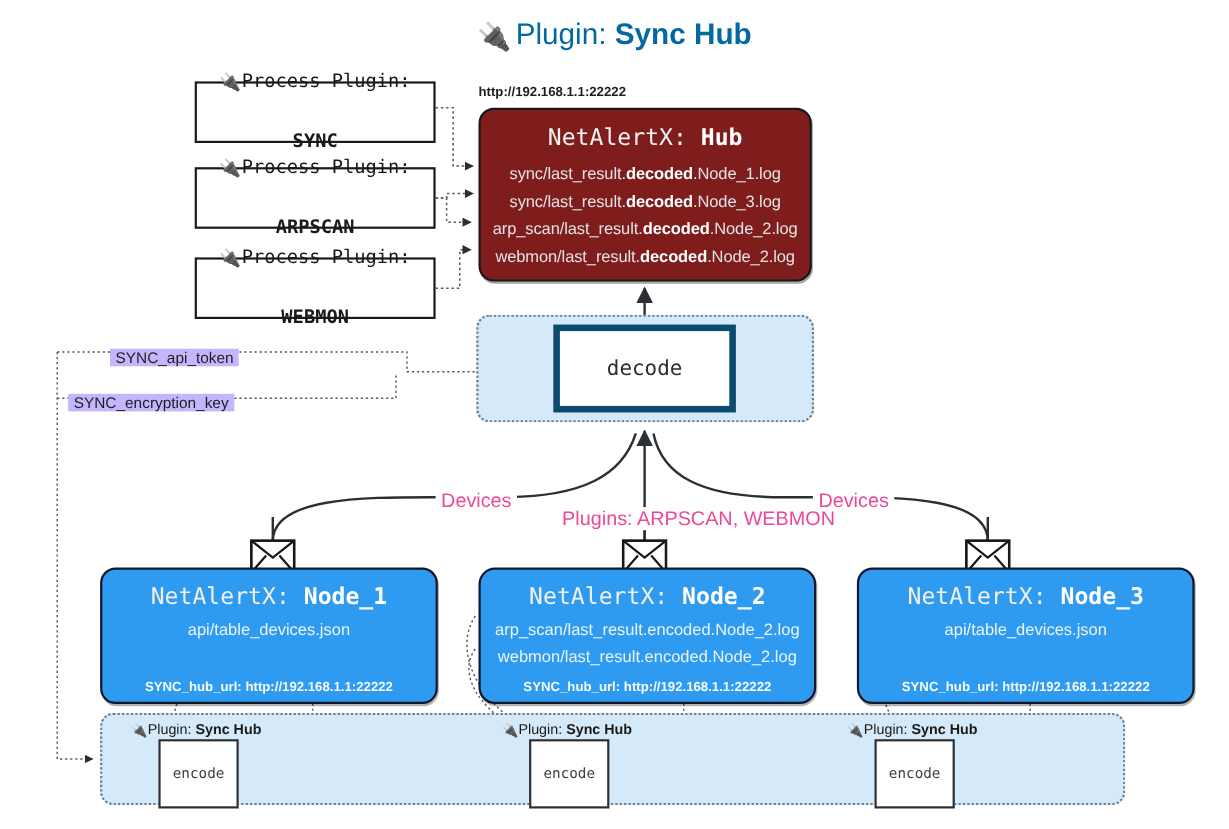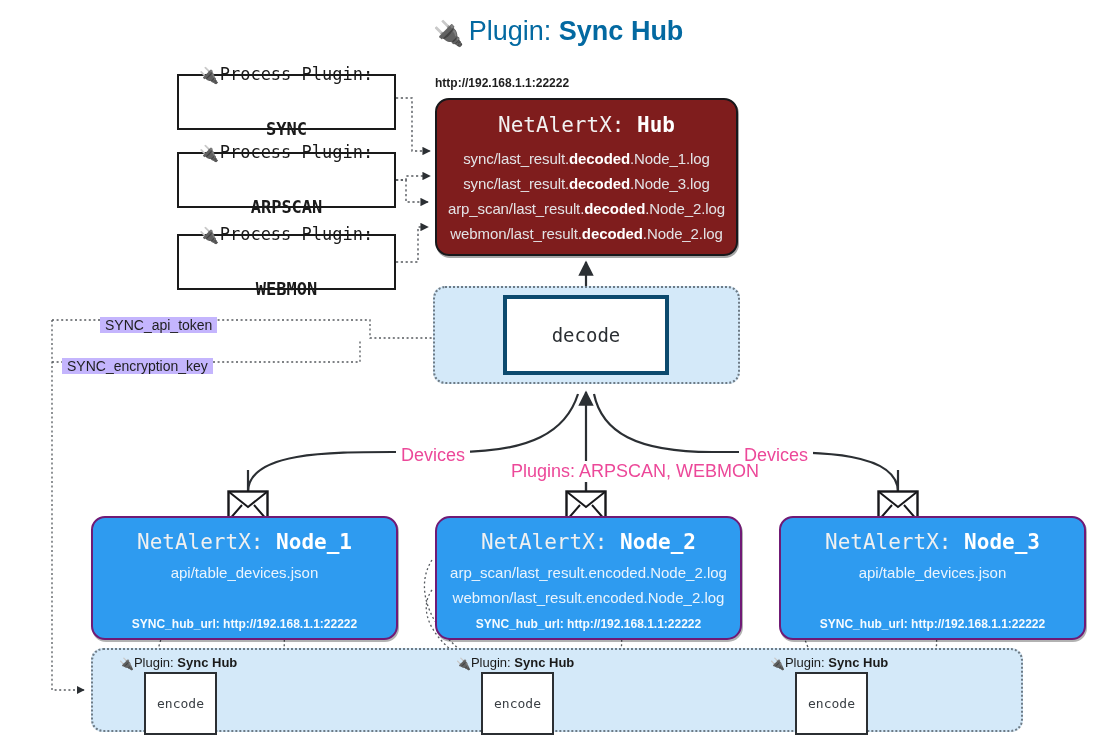--- a/index.html
+++ b/index.html
@@ -55,21 +55,21 @@
     font-size:12px;font-weight:600;color:#1e1e1e;white-space:nowrap;
   }
 
   
   #decode-zone{
     left:433px;top:286px;width:307px;height:98px;
     background:#d4e9f9;border:2px dotted #6d7b86;border-radius:12px;
   }
   #decode-box{
     left:503px;top:295px;width:166px;height:80px;
-    background:#ffffff;border:4px solid #0c4a6e;
+    background:#ffffff;border:6px solid #0c4a6e;
     display:flex;align-items:center;justify-content:center;
     font-family:"DejaVu Sans Mono","Liberation Mono",monospace;
     font-size:19px;color:#2b2f33;
   }
 
   
   .keylabel{
     font-size:14px;color:#1e1e1e;background:#c4b5fd;
     padding:0 5px;white-space:nowrap;
   }
@@ -79,21 +79,21 @@
   
   .edgelabel{
     font-size:18px;color:#ec4899;background:#ffffff;padding:0 5px;white-space:nowrap;
   }
   #lbl-dev-l{left:396px;top:445px;}
   #lbl-dev-r{left:739px;top:445px;}
   #lbl-plugins{left:506px;top:461px;}
 
   
   .node{
-    width:303px;height:120px;border:2px solid #701a75;border-radius:14px;
+    width:303px;height:120px;border:2px solid #0f172a;border-radius:14px;
     background:#2e9bf0;box-shadow:1px 2px 0 rgba(0,0,0,.3);
     position:absolute;
   }
   .node .n-title{
     margin-top:12px;text-align:center;white-space:nowrap;
     font-family:"DejaVu Sans Mono","Liberation Mono",monospace;
     font-size:21px;color:#f0f0f0;
   }
   .node .n-title b{color:#ffffff;font-weight:700;}
   .node .n-lines{margin-top:6px;}
@@ -108,21 +108,21 @@
   #node2{left:435px;top:516px;border-radius:15px;}
   #node3{left:779px;top:516px;}
 
   
   #plugstrip{
     left:91px;top:648px;width:932px;height:84px;
     background:#d4e9f9;border:2px dotted #6d7b86;border-radius:12px;
   }
   .plug-group{position:absolute;}
   .plug-cap{
-    position:absolute;top:-3px;left:0;width:100%;text-align:left;
+    position:absolute;top:-3px;left:0;width:100%;text-align:center;
     font-size:13px;color:#1a1a1a;white-space:nowrap;
   }
   .plug-cap .plug{font-size:12px;vertical-align:-1px;}
   .plug-cap b{font-weight:700;}
   .encode-box{
     position:absolute;top:14px;left:25px;width:69px;height:59px;
     background:#ffffff;border:2px solid #2b2f33;
     display:flex;align-items:center;justify-content:center;
     font-family:"DejaVu Sans Mono","Liberation Mono",monospace;
     font-size:13px;color:#3a3f44;

